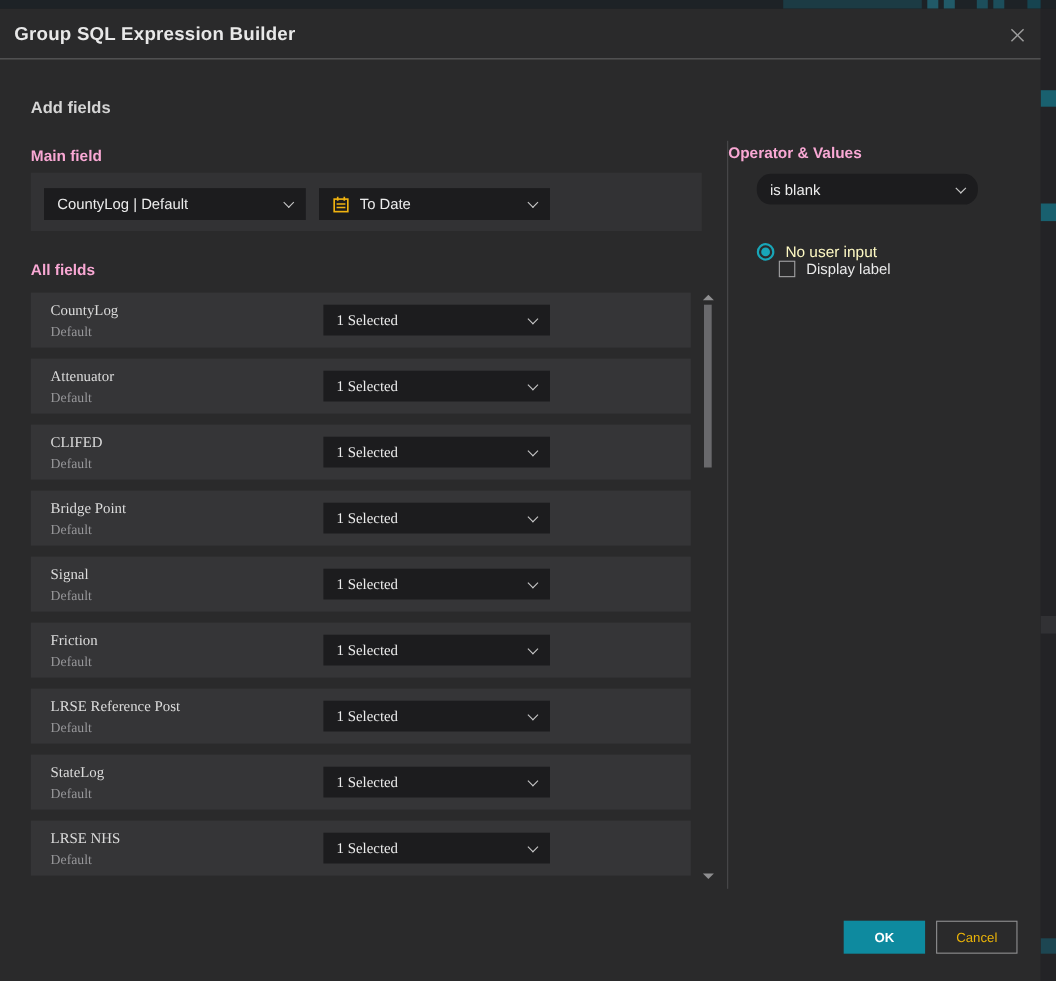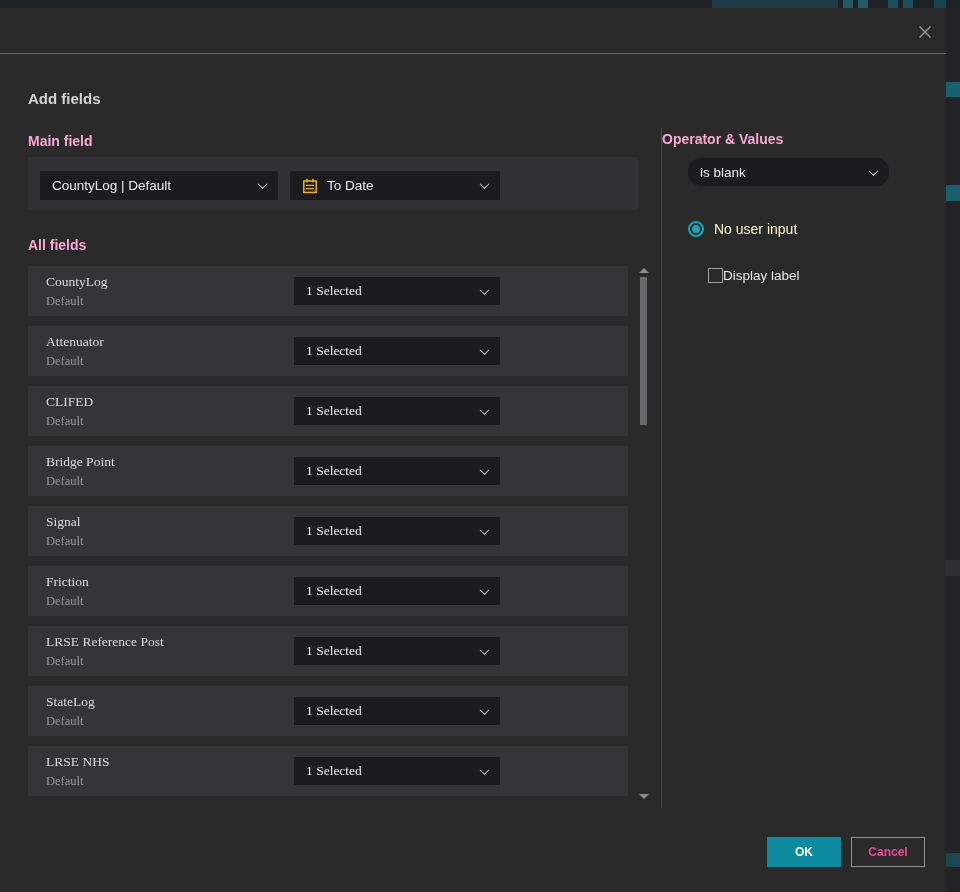--- a/index.html
+++ b/index.html
@@ -58,29 +58,29 @@
 
   .v-divider { position:absolute; left:661px; top:120px; width:1px; height:680px; background:#4a4a4c; }
 
   
   .op-dd { left:688px; top:150px; width:201px; height:28px;border-radius:13px; }
   .radio-row { position:absolute; left:688px; top:213px; display:flex; align-items:center; gap:10px; cursor:pointer; }
   .radio { width:16px; height:16px; border-radius:50%; border:2px solid #18a6b8;
            display:flex; align-items:center; justify-content:center; background:#2a2a2b; }
   .radio-dot { width:8px; height:8px; border-radius:50%; background:#18a6b8; }
   .radio-label { font-size:14px; color:#fef9c3; }
-  .check-row { position:absolute; left:708px; top:260px; display:flex; align-items:center; cursor:pointer; }
+  .check-row { position:absolute; left:708px; top:229px; display:flex; align-items:center; gap:10px; cursor:pointer; }
   .checkbox { width:15px; height:15px; border:1px solid #a3a3a5; background:transparent; }
   .check-label { font-size:13.5px; color:#e9e9e9; }
 
   
   .btn { position:absolute; top:829px; width:74px; height:30px; display:flex;
          align-items:center; justify-content:center; font-size:12px; cursor:pointer; }
   .btn-ok { left:767px; background:#0e8a9f; color:#ffffff; font-weight:600; }
-  .btn-cancel { left:851px; background:transparent; border:1px solid #909092; color:#ec4899;font-weight:bold; }
+  .btn-cancel { left:851px; background:transparent; border:1px solid #909092; color:#eab308; }
 </style>
 </head>
 <body>
 
 <div id="stage">
 
   <div class="top-strip">
     <div class="live-pill">
 
       <span>Live view</span>
@@ -95,20 +95,21 @@
   <div class="right-strip">
     <div class="rb" style="top:74px;height:15px;background:#19606f"></div>
     <div class="rb" style="top:177px;height:16px;background:#19606f"></div>
     <div class="rb" style="top:552px;height:16px;background:#313134"></div>
     <div class="rb" style="top:845px;height:14px;background:#1d4652"></div>
   </div>
 
   <div class="dialog">
 
     <div class="title-bar">
+      <span class="title">Group SQL Expression Builder</span>
       <span class="close-btn">
         <svg width="16" height="16" viewBox="0 0 16 16">
           <line x1="2.5" y1="2.5" x2="13.5" y2="13.5" stroke="#9e9e9e" stroke-width="1.3"></line>
           <line x1="13.5" y1="2.5" x2="2.5" y2="13.5" stroke="#9e9e9e" stroke-width="1.3"></line>
         </svg>
       </span>
     </div>
 
     <div class="h-add">Add fields</div>
 

